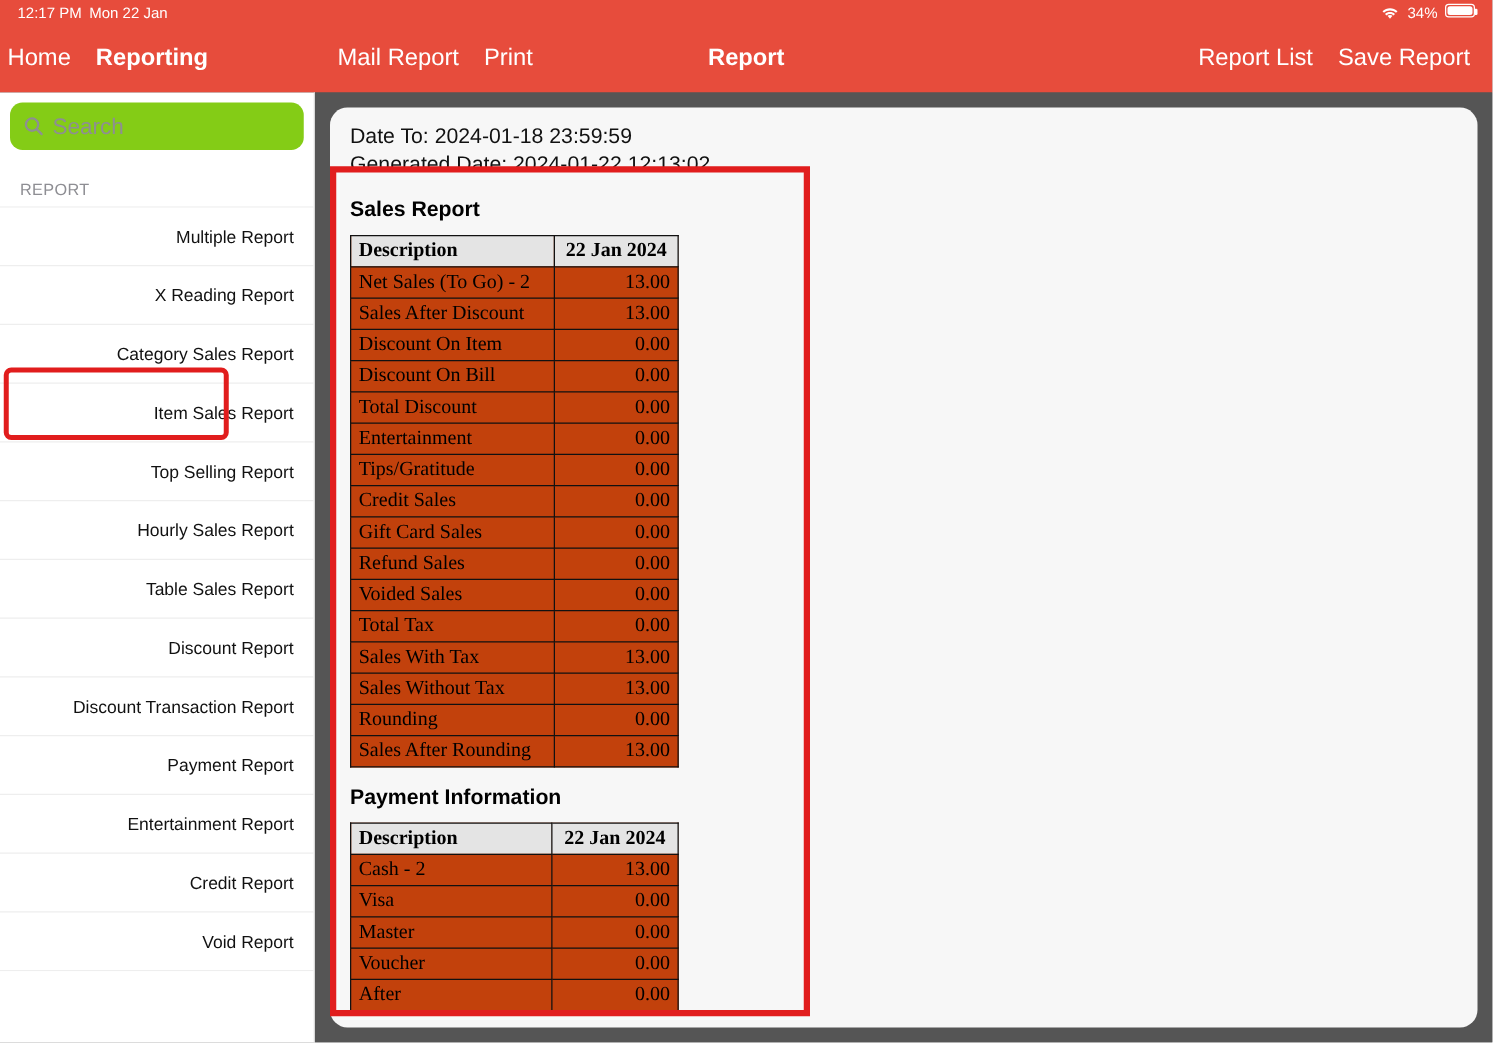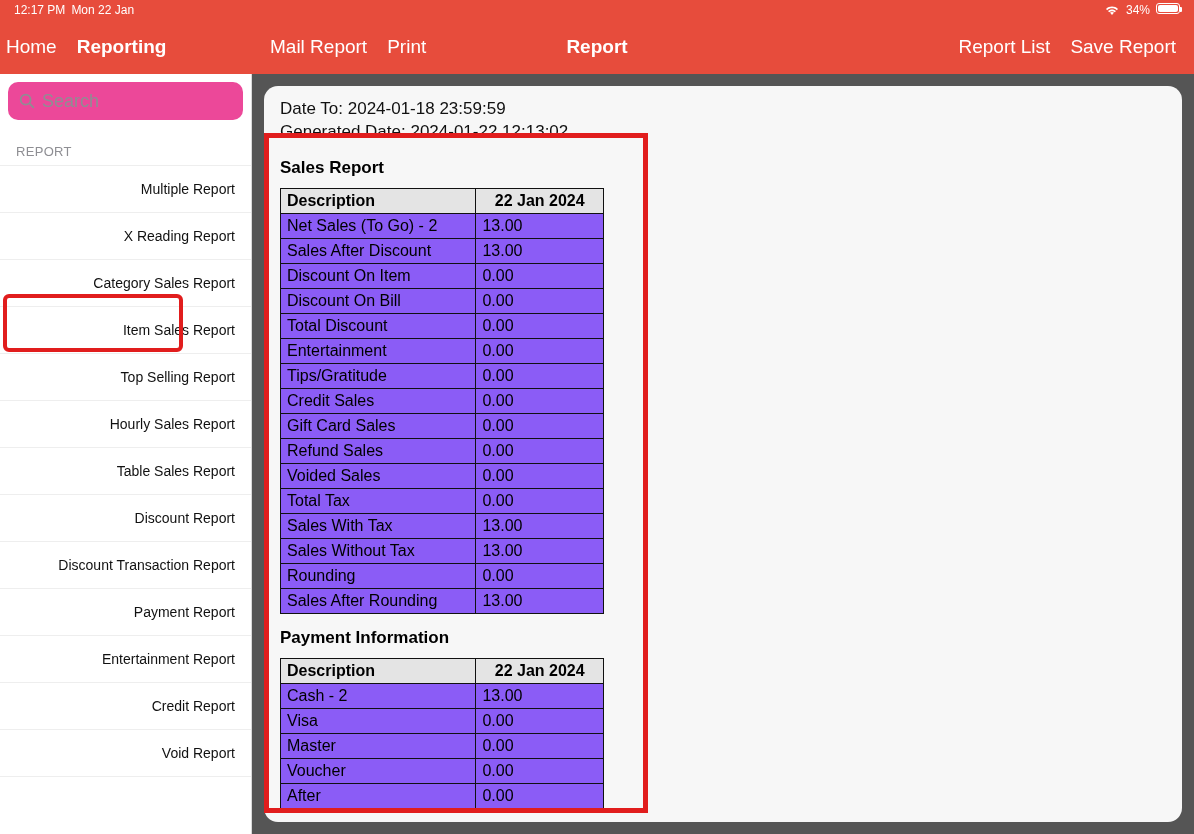--- a/index.html
+++ b/index.html
@@ -36,21 +36,21 @@
   .tb-left .reporting { font-weight:700; }
 
   
   .sidebar {
     position:absolute; top:74px; left:0; width:252px; height:760px;
     background:#fff; border-right:1px solid #d9d9d9;
     display:flex; flex-direction:column;
   }
   .search-wrap { padding:8px; }
   .search {
-    background:#ec4899; border-radius:10px; height:38px; display:flex; align-items:center;
+    background:#84cc16; border-radius:10px; height:38px; display:flex; align-items:center;
     padding:0 10px; gap:6px; color:#8e8e93;
   }
   .search input {
     border:none; outline:none; background:transparent; font-size:18px; color:#333; width:100%;
   }
   .search input::placeholder { color:#8e8e93; }
   .search .mag { width:18px; height:18px; }
   .section-label {
     font-size:13px; color:#8e8e93; letter-spacing:0.3px; padding:16px 16px 6px; text-transform:uppercase;
   }
@@ -72,30 +72,30 @@
     background:#555; padding:12px;
   }
   .paper {
     width:100%; height:100%; background:#f7f7f7; border-radius:14px;
     padding:12px 16px 8px; overflow:hidden;
   }
   .meta-line { font-size:17px; color:#111; line-height:1.35; }
   .section-title { font-weight:700; font-size:17px; margin-top:14px; }
 
   table.report {
-    border-collapse:collapse; margin-top:10px; width:324px; background:#8b5cf6;
+    border-collapse:collapse; margin-top:10px; width:263px; background:#c2410c;font-family:Liberation Serif, serif;
   }
   table.report th, table.report td {
     border:1px solid #111; font-size:16px; padding:3px 6px;
   }
   table.report th { background:#e4e4e4; font-weight:700; }
   table.report th.desc { text-align:left; width:196px; }
   table.report th.val  { text-align:center; width:128px; }
   table.report td.desc { text-align:left; }
-  table.report td.val  { text-align:left; }
+  table.report td.val  { text-align:right; }
 
   .report-highlight {
     position:absolute; left:12px; top:59px; width:384px; height:680px;
     border:5px solid #e11d1d; pointer-events:none;
   }
 </style>
 </head>
 <body>
 <div class="root">
 

